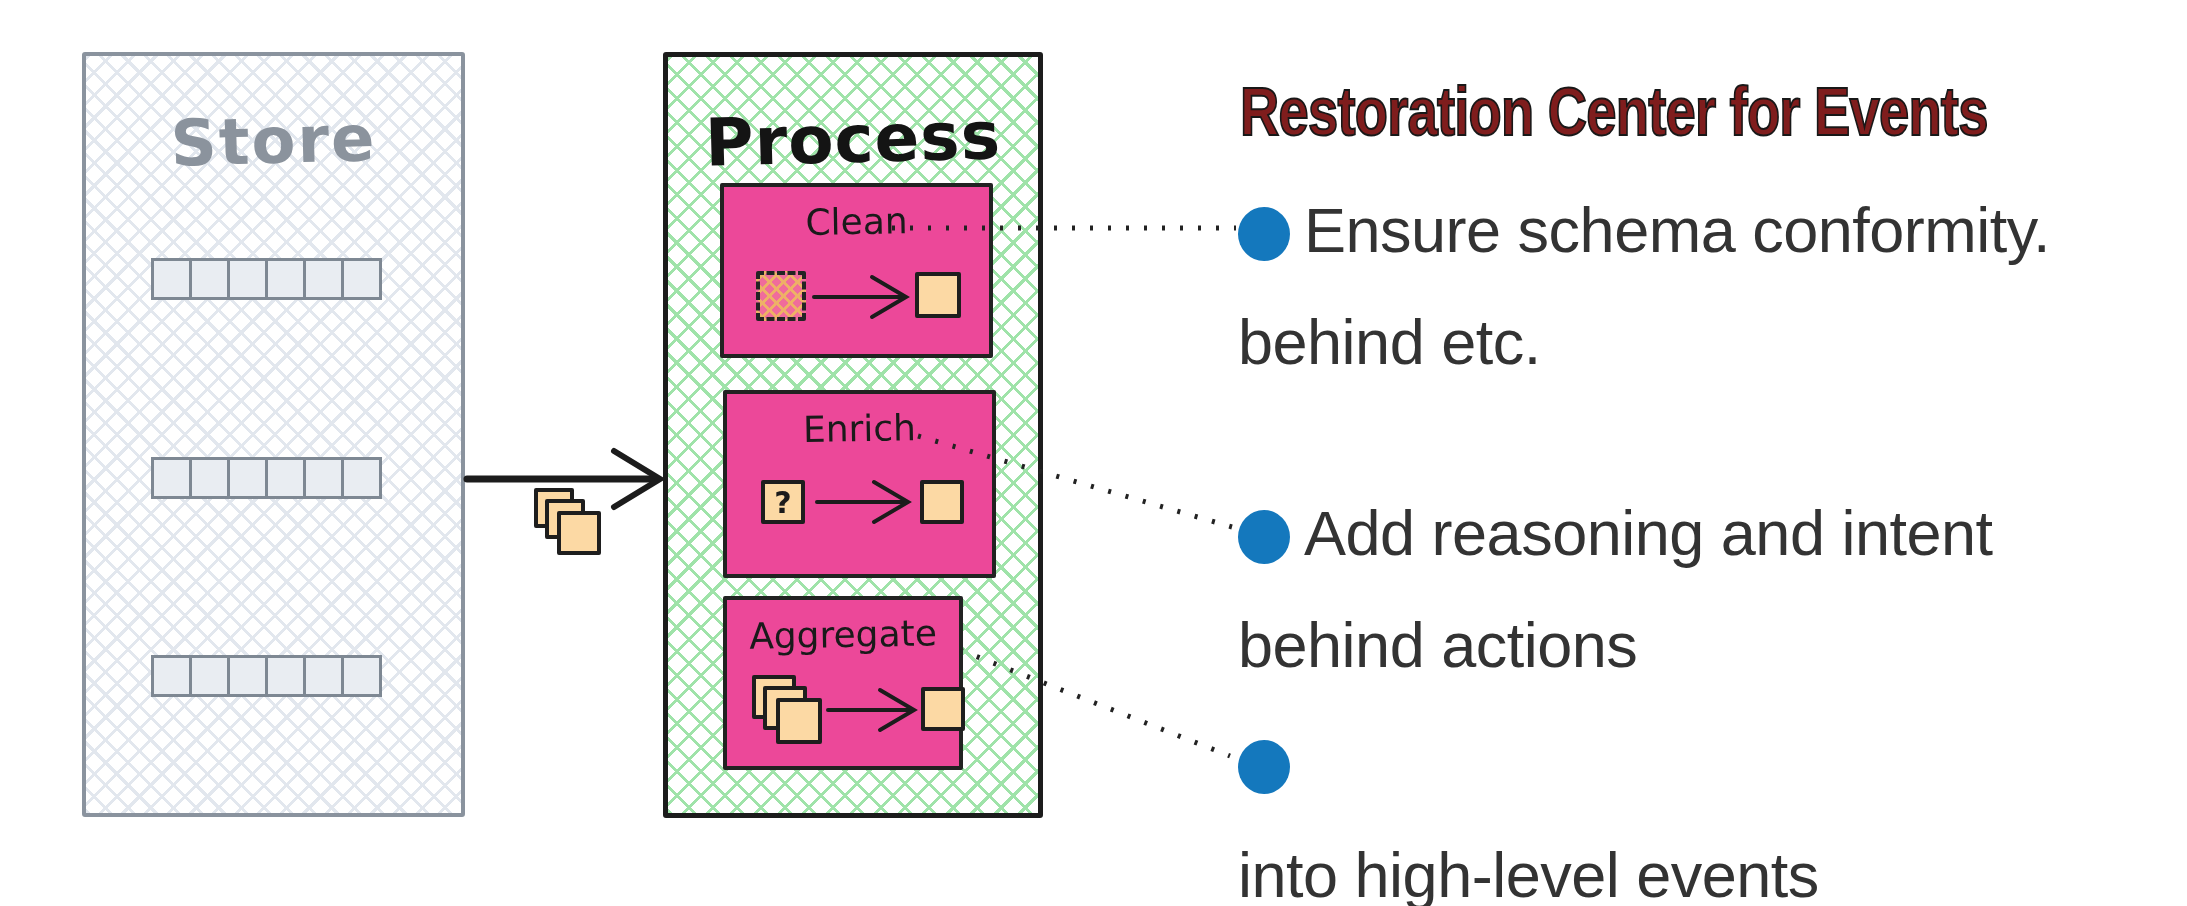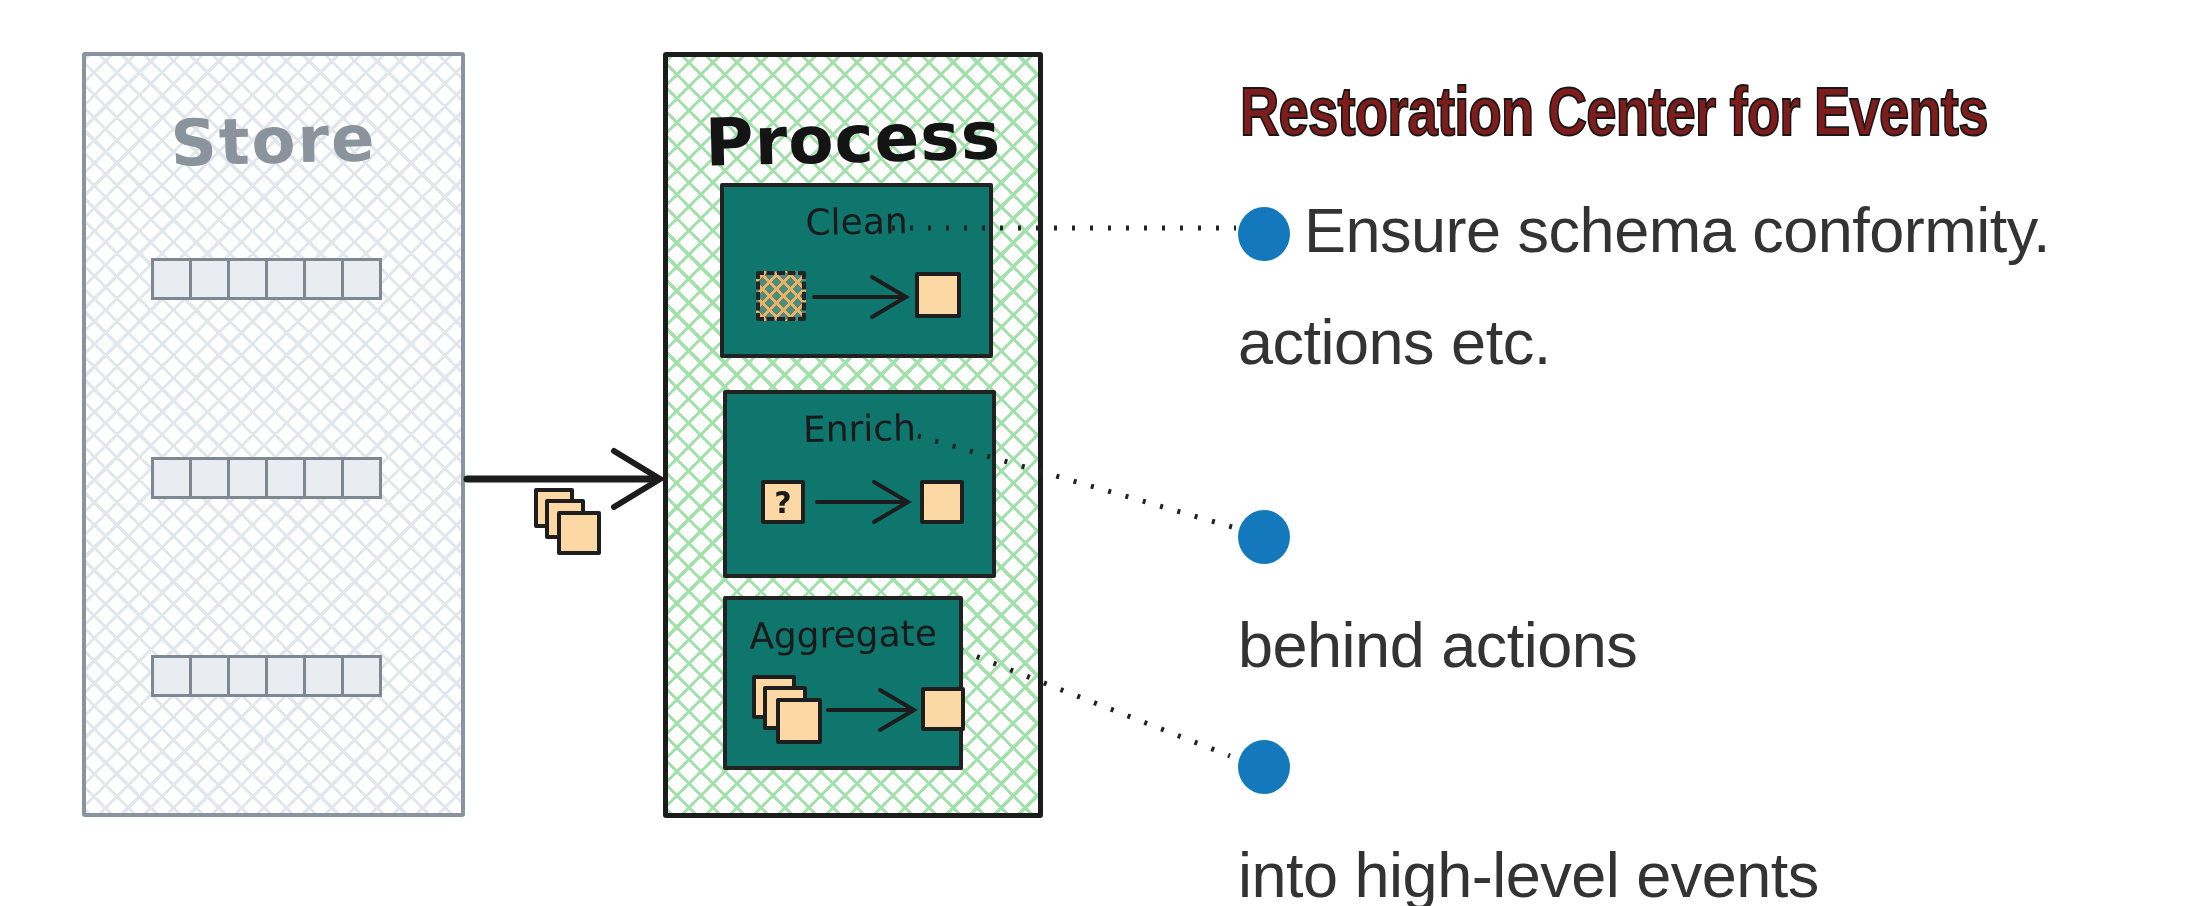--- a/index.html
+++ b/index.html
@@ -43,21 +43,21 @@
   .process-title{top:44px;font-size:66px;color:#141414;letter-spacing:1px;}
   
   .cell-row{position:absolute;left:68px;display:flex;}
   .cell{
     width:35px;height:36px;background:#e9edf2;border:3px solid #7e8893;
     margin-left:-3px;
   }
   .row-1{top:202px;} .row-2{top:401px;} .row-3{top:599px;}
   
   .step{
-    position:absolute;background:#0f766e;border:4px solid #222;
+    position:absolute;background:#ec4899;border:4px solid #222;
     box-sizing:border-box;border-radius:2px;
   }
   .step-clean{left:720px;top:183px;width:273px;height:175px;}
   .step-enrich{left:723px;top:390px;width:273px;height:188px;}
   .step-aggregate{left:723px;top:596px;width:240px;height:174px;}
   .step-label{
     position:absolute;top:14px;left:0;right:0;text-align:center;
     font-family:"DejaVu Sans",sans-serif;font-size:36px;color:#1a1a1a;
     transform:rotate(-1deg);
   }
@@ -184,25 +184,25 @@
     <path d="M 918 436 L 1232 527" stroke="#222" stroke-width="5" stroke-dasharray="3 15" fill="none"></path>
     <path d="M 960 650 L 1230 756" stroke="#222" stroke-width="5" stroke-dasharray="3 15" fill="none"></path>
   </svg>
 
   <div class="panel-title">
     <span class="squeeze">Restoration Center for Events</span>
   </div>
 
   <div class="bullet bullet-1">
     <span class="line-first"><span class="dot"></span><span>Ensure schema conformity.</span></span>
-    <span class="line">actions etc.</span>
+    <span class="line">behind etc.</span>
   </div>
 
   <div class="bullet bullet-2">
-    <span class="line-first"><span class="dot"></span></span>
+    <span class="line-first"><span class="dot"></span><span>Add reasoning and intent</span></span>
     <span class="line">behind actions</span>
   </div>
 
   <div class="bullet bullet-3">
     <span class="line-first"><span class="dot"></span></span>
     <span class="line">into high-level events</span>
   </div>
 
 </div>
 

